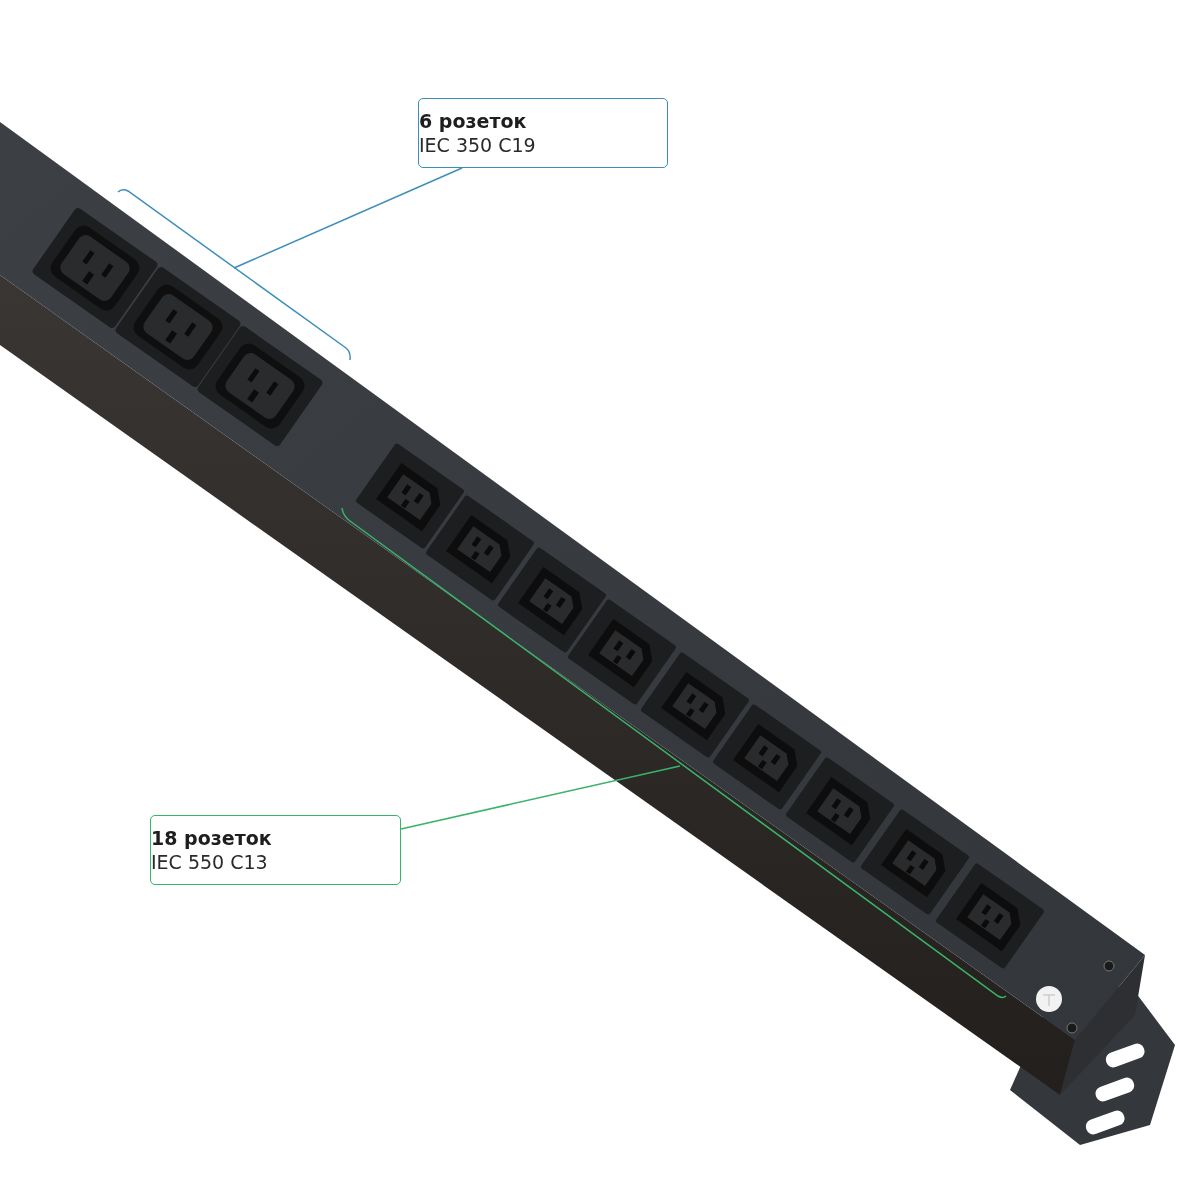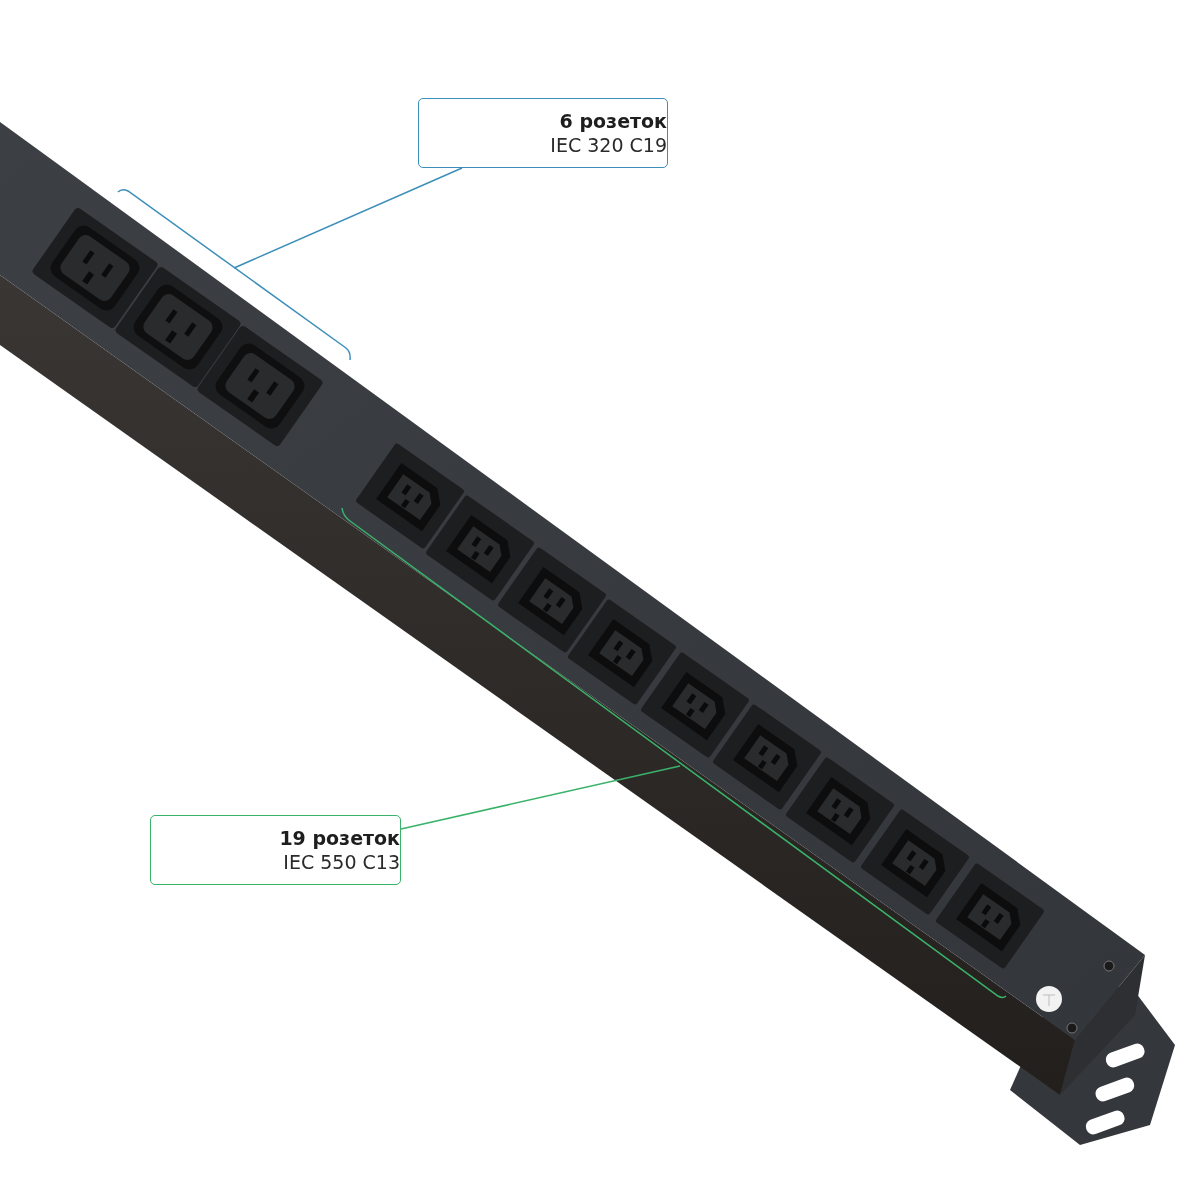--- a/index.html
+++ b/index.html
@@ -1,21 +1,21 @@
 <!DOCTYPE html>
 <html><head>
   <meta charset="utf-8">
   <style>
     html, body { margin: 0; padding: 0; background: #ffffff; }
     body { width: 1200px; height: 1200px; position: relative; overflow: hidden; font-family: "DejaVu Sans", sans-serif; }
     #stage { position: absolute; left: 0; top: 0; width: 1200px; height: 1200px; }
     .callout {
       position: absolute; background: #ffffff; border-radius: 5px;
       box-sizing: border-box; text-align: center; color: #1e1e1e;
-      display: flex; flex-direction: column; justify-content: center; align-items: flex-end;
+      display: flex; flex-direction: column; justify-content: center; align-items: flex-start;
     }
     .callout .title { font-weight: bold; font-size: 19px; line-height: 24px; }
     .callout .sub { font-size: 19px; line-height: 24px; color: #2a2a2a; }
     #callout-c19 { left: 418px; top: 98px; width: 250px; height: 70px; border: 1.5px solid #3d8fba; }
     #callout-c13 { left: 150px; top: 815px; width: 251px; height: 70px; border: 1.5px solid #3ab36a; }
   </style>
 </head>
 <body>
 
 <svg id="stage" width="1200" height="1200" viewBox="0 0 1200 1200" xmlns="http://www.w3.org/2000/svg">
@@ -159,19 +159,19 @@
   </g>
 
   <g stroke="#3ab36a" stroke-width="1.5" fill="none">
     <path d="M342,508 Q343,516 350,521 L998,996 Q1003,999 1006,996"></path>
     <line x1="401" y1="829" x2="680" y2="766"></line>
   </g>
 </svg>
 
 <div id="callout-c19" class="callout">
   <div class="title">6 розеток</div>
-  <div class="sub">IEC 320 C19</div>
+  <div class="sub">IEC 350 C19</div>
 </div>
 
 <div id="callout-c13" class="callout">
-  <div class="title">19 розеток</div>
+  <div class="title">18 розеток</div>
   <div class="sub">IEC 550 C13</div>
 </div>
 
 </body></html>

